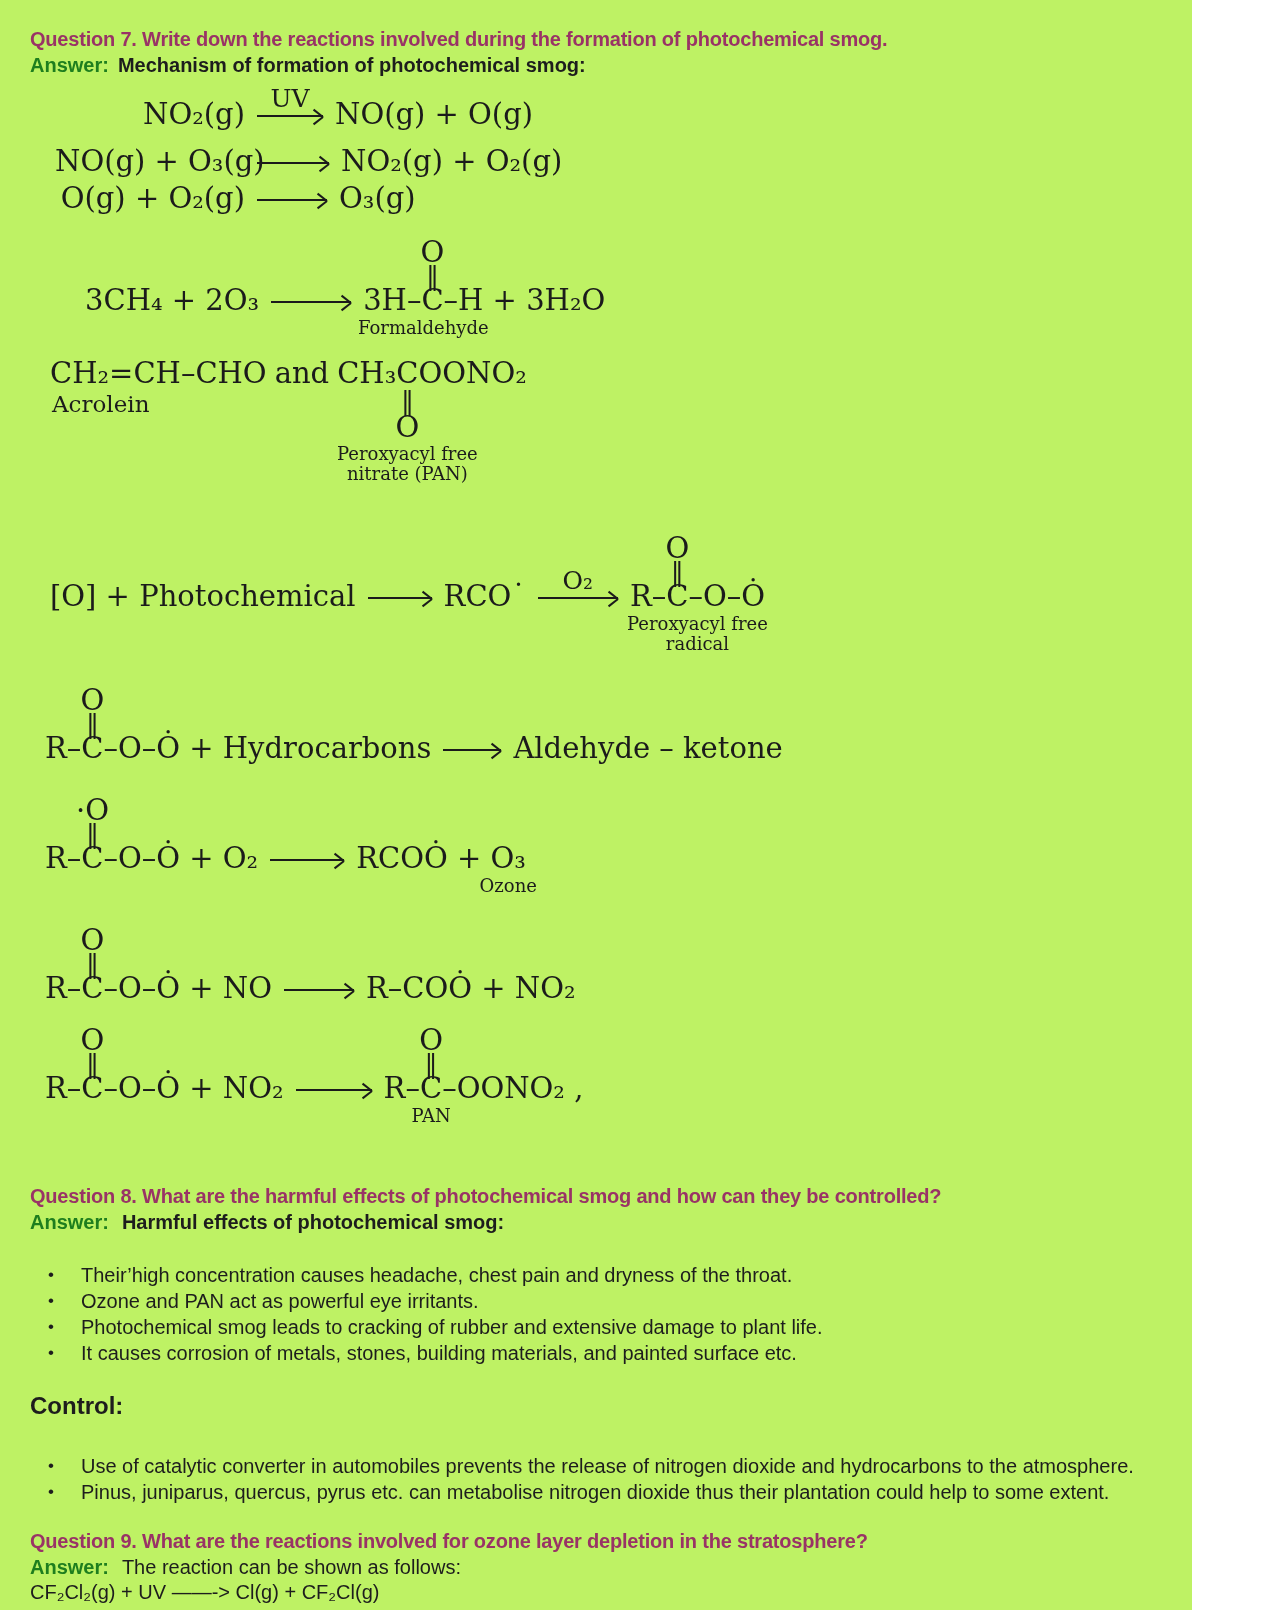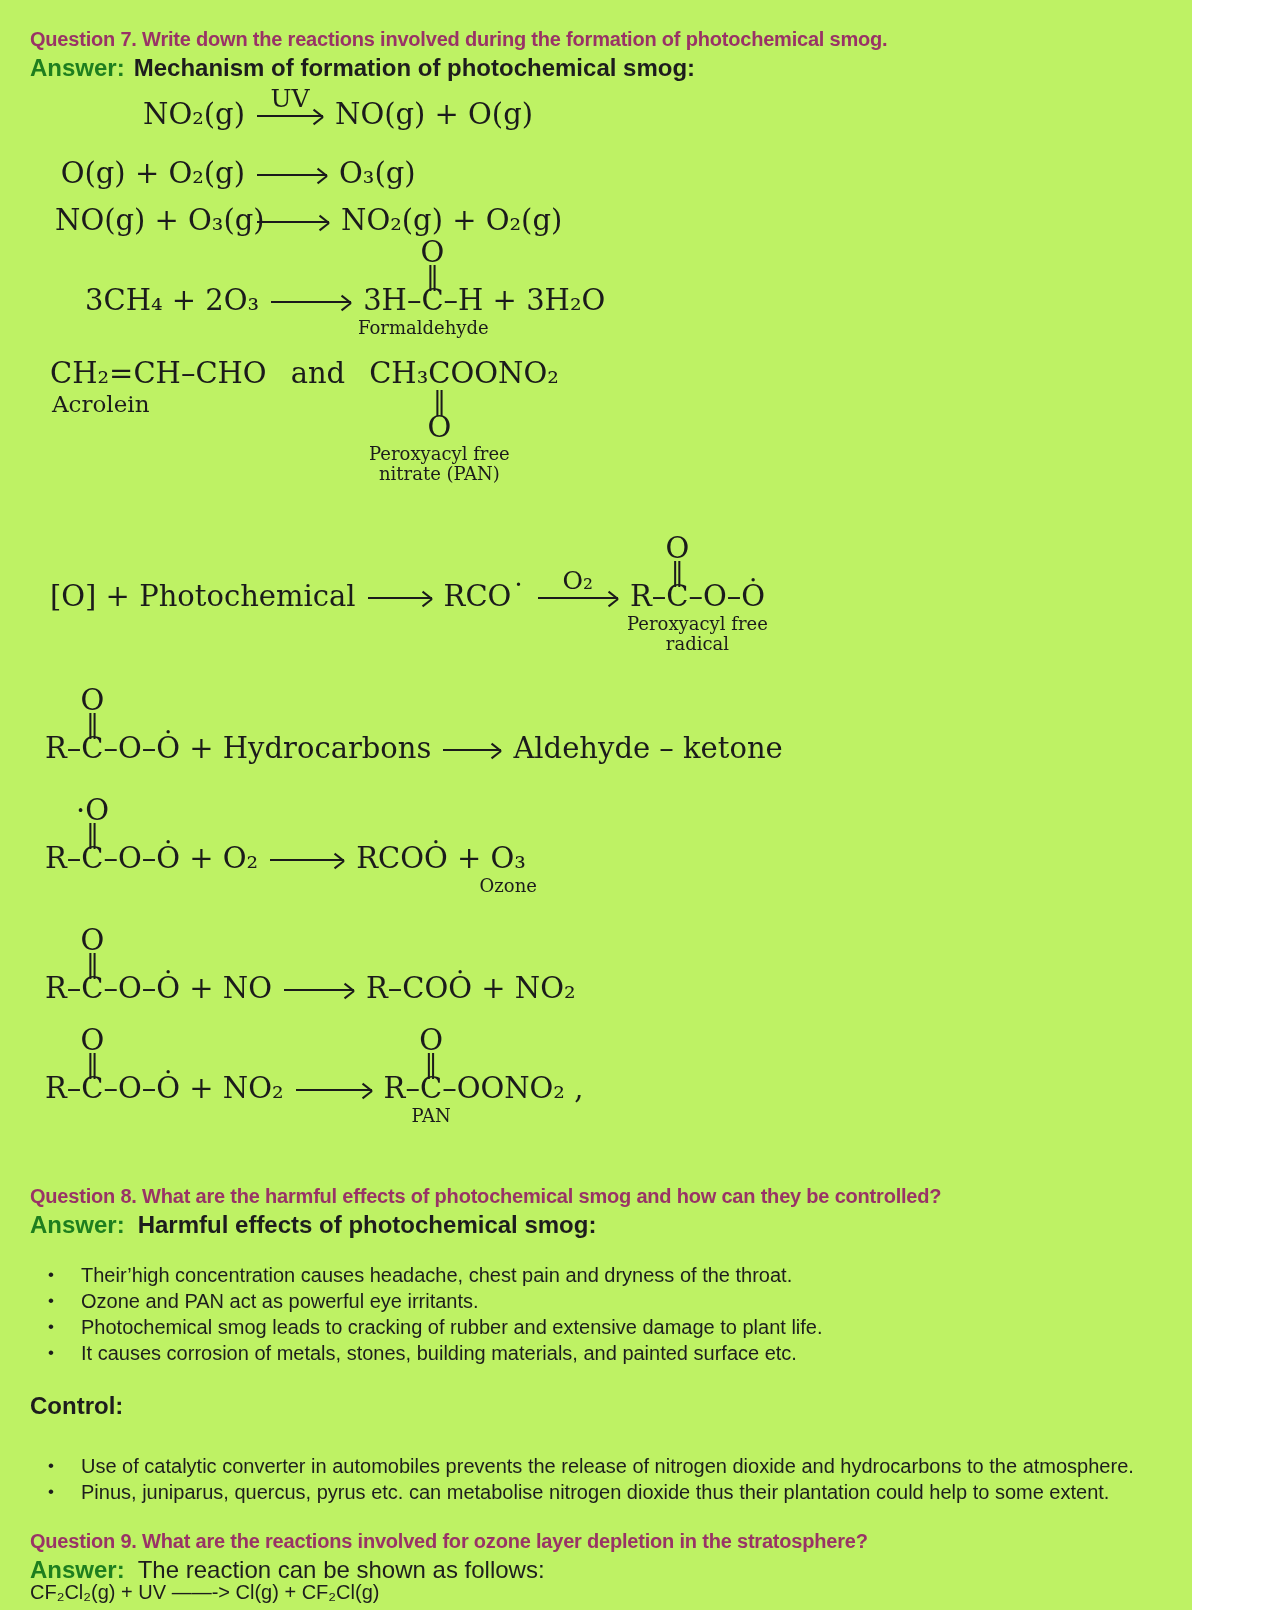--- a/index.html
+++ b/index.html
@@ -8,21 +8,21 @@
     --body:#1d1d1d;
     --ink:#1b1b1b;
   }
   html,body{margin:0;padding:0;background:#ffffff;}
   .page{position:relative;width:1192px;height:1610px;background:#bef264;overflow:hidden;
         font-family:"Liberation Sans","DejaVu Sans",sans-serif;color:var(--body);}
 
   
   .qtitle{position:absolute;font-size:20px;font-weight:bold;color:var(--question);
           letter-spacing:-0.2px;white-space:nowrap;}
-  .ansline{position:absolute;font-size:24px;white-space:nowrap;}
+  .ansline{position:absolute;font-size:20px;white-space:nowrap;}
   .anslabel{color:var(--answer);font-weight:bold;margin-right:9px;}
   .anstext-b{font-weight:bold;color:var(--body);}
   .anstext-r{font-weight:normal;color:var(--body);}
   .heading{position:absolute;font-size:24px;font-weight:bold;color:var(--body);}
   .formula-sans{position:absolute;font-size:20px;color:var(--body);white-space:nowrap;}
 
   
   .blist{position:absolute;list-style:none;margin:0;padding:0;font-size:20px;color:var(--body);}
   .blist li{display:flex;line-height:26px;white-space:nowrap;}
   .dot{flex:0 0 33px;font-size:17px;}
@@ -58,40 +58,40 @@
 <body>
 
 <div class="page">
 
   <div class="qtitle" style="top:28px;left:30px">Question 7. Write down the reactions involved during the formation of photochemical smog.</div>
   <div class="ansline" style="top:54px;left:30px">
     <span class="anslabel">Answer:</span><span class="anstext-b">Mechanism of formation of photochemical smog:</span>
   </div>
 
   <div class="eq" style="top:96px;left:55px">
-    <div class="eqrow" style="margin-bottom:22px">
+    <div class="eqrow" style="margin-bottom:10px">
       <span class="lhs">NO₂(g)</span><span class="arr" style="width:66px"><span class="albl">UV</span></span><span>NO(g) + O(g)</span>
+    </div>
+    <div class="eqrow">
+      <span class="lhs">NO(g) + O₃(g)</span><span class="arr" style="width:72px"></span><span>NO₂(g) + O₂(g)</span>
     </div>
     <div class="eqrow" style="margin-bottom:10px">
       <span class="lhs">O(g) + O₂(g)</span><span class="arr" style="width:70px"></span><span>O₃(g)</span>
-    </div>
-    <div class="eqrow">
-      <span class="lhs">NO(g) + O₃(g)</span><span class="arr" style="width:72px"></span><span>NO₂(g) + O₂(g)</span>
     </div>
   </div>
 
   <div class="eq" style="top:282px;left:85px">
     <span>3CH₄ + 2O₃</span><span class="arr" style="width:80px"></span><span class="rel"><span>3H–</span><span class="rel"><span class="top">
             <span class="topo">O</span>
             <span class="bnd">‖</span>
           </span><span>C</span></span><span>–H</span><span class="un lab">Formaldehyde</span></span><span> + 3H₂O</span>
   </div>
 
   <div class="eq" style="top:355px;left:50px">
-    <span class="rel"><span>CH₂=CH–CHO</span><span class="unl">Acrolein</span></span><span style="margin:0 24px">and</span><span>CH₃</span><span class="rel"><span>C</span><span class="un">
+    <span class="rel"><span>CH₂=CH–CHO</span><span class="unl">Acrolein</span></span><span style="margin:0 8px">and</span><span>CH₃</span><span class="rel"><span>C</span><span class="un">
           <span class="bnd">‖</span>
           <span>O</span>
           <span class="lab">Peroxyacyl free</span>
           <span class="lab">nitrate (PAN)</span>
         </span></span><span>OONO₂</span>
   </div>
 
   <div class="eq" style="top:578px;left:50px">
     <span>[O] + Photochemical</span><span class="arr" style="width:64px"></span><span>RCO˙</span><span class="arr" style="width:80px"><span class="albl">O₂</span></span><span class="rel"><span>R–</span><span class="rel"><span class="top">
             <span class="topo">O</span>

